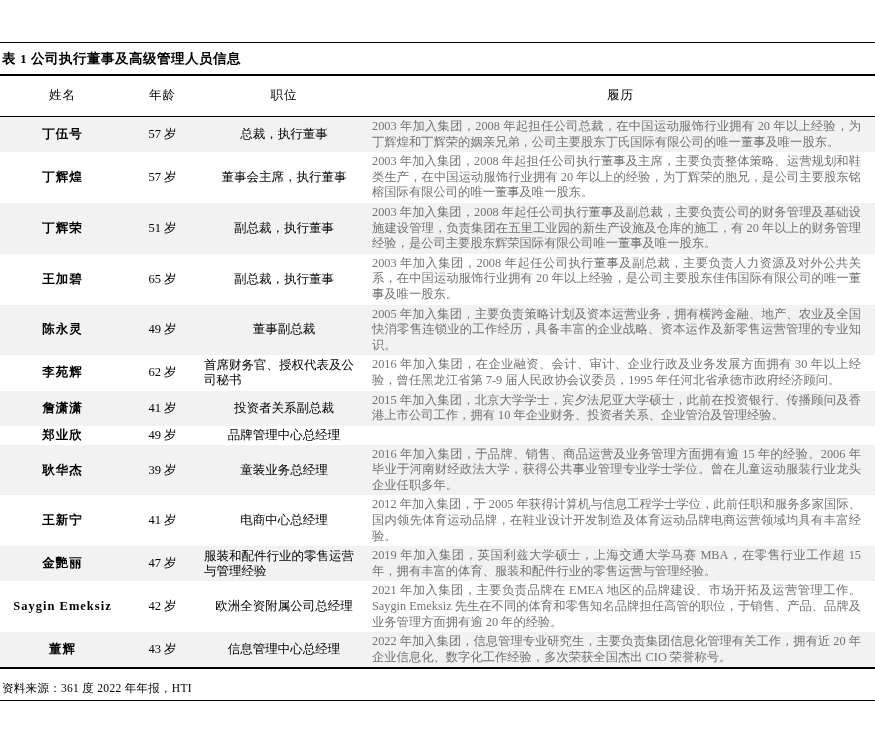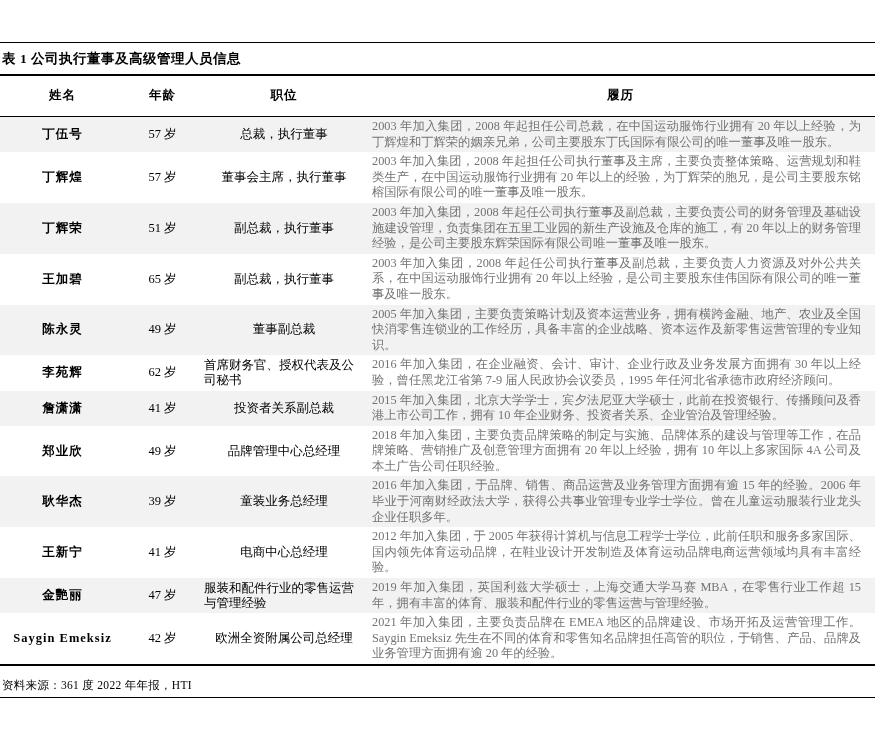--- a/index.html
+++ b/index.html
@@ -26,21 +26,21 @@
     padding: 7px 2px 6px 2px;
     letter-spacing: 0.5px;
   }
   
   .thead, .trow {
     display: grid;
     grid-template-columns: 125px 75px 168px 1fr;
     width: 100%;
     box-sizing: border-box;
   }
-  .thead { padding: 11px 2px 12px 0; font-weight: bold; font-size: 12.5px; }
+  .thead { padding: 11px 2px 12px 0; font-weight: normal; font-size: 12.5px; }
   .thead .hcell {
     display: flex; align-items: center; justify-content: center;
     letter-spacing: 1px;
   }
   .trow { background: #ffffff; }
   .trow.alt { background: #f2f2f2; }
   .tcell {
     display: flex; align-items: center; justify-content: center;
     text-align: left;
     font-size: 12.5px;
@@ -134,21 +134,20 @@
       <div class="tcell name">詹潇潇</div>
       <div class="tcell age">41 岁</div>
       <div class="tcell position">投资者关系副总裁</div>
       <div class="tcell bio">2015 年加入集团，北京大学学士，宾夕法尼亚大学硕士，此前在投资银行、传播顾问及香港上市公司工作，拥有 10 年企业财务、投资者关系、企业管治及管理经验。</div>
     </div>
 
     <div class="trow">
       <div class="tcell name">郑业欣</div>
       <div class="tcell age">49 岁</div>
       <div class="tcell position">品牌管理中心总经理</div>
-      <div class="tcell bio">2018 年加入集团，主要负责品牌策略的制定与实施、品牌体系的建设与管理等工作，在品牌策略、营销推广及创意管理方面拥有 20 年以上经验，拥有 10 年以上多家国际 4A 公司及本土广告公司任职经验。</div>
     </div>
 
     <div class="trow alt">
       <div class="tcell name">耿华杰</div>
       <div class="tcell age">39 岁</div>
       <div class="tcell position">童装业务总经理</div>
       <div class="tcell bio">2016 年加入集团，于品牌、销售、商品运营及业务管理方面拥有逾 15 年的经验。2006 年毕业于河南财经政法大学，获得公共事业管理专业学士学位。曾在儿童运动服装行业龙头企业任职多年。</div>
     </div>
 
     <div class="trow">
@@ -165,20 +164,26 @@
       <div class="tcell bio">2019 年加入集团，英国利兹大学硕士，上海交通大学马赛 MBA，在零售行业工作超 15 年，拥有丰富的体育、服装和配件行业的零售运营与管理经验。</div>
     </div>
 
     <div class="trow">
       <div class="tcell name">Saygin Emeksiz</div>
       <div class="tcell age">42 岁</div>
       <div class="tcell position">欧洲全资附属公司总经理</div>
       <div class="tcell bio">2021 年加入集团，主要负责品牌在 EMEA 地区的品牌建设、市场开拓及运营管理工作。Saygin Emeksiz 先生在不同的体育和零售知名品牌担任高管的职位，于销售、产品、品牌及业务管理方面拥有逾 20 年的经验。</div>
     </div>
 
+    <div class="trow alt">
+      <div class="tcell name">董辉</div>
+      <div class="tcell age">43 岁</div>
+      <div class="tcell position">信息管理中心总经理</div>
+      <div class="tcell bio">2022 年加入集团，信息管理专业研究生，主要负责集团信息化管理有关工作，拥有近 20 年企业信息化、数字化工作经验，多次荣获全国杰出 CIO 荣誉称号。</div>
+    </div>
   </div>
 
   <div class="rule medium"></div>
 
   <div class="footer-line">资料来源：361 度 2022 年年报，HTI</div>
 
   <div class="rule thin"></div>
 
 </div>
 

